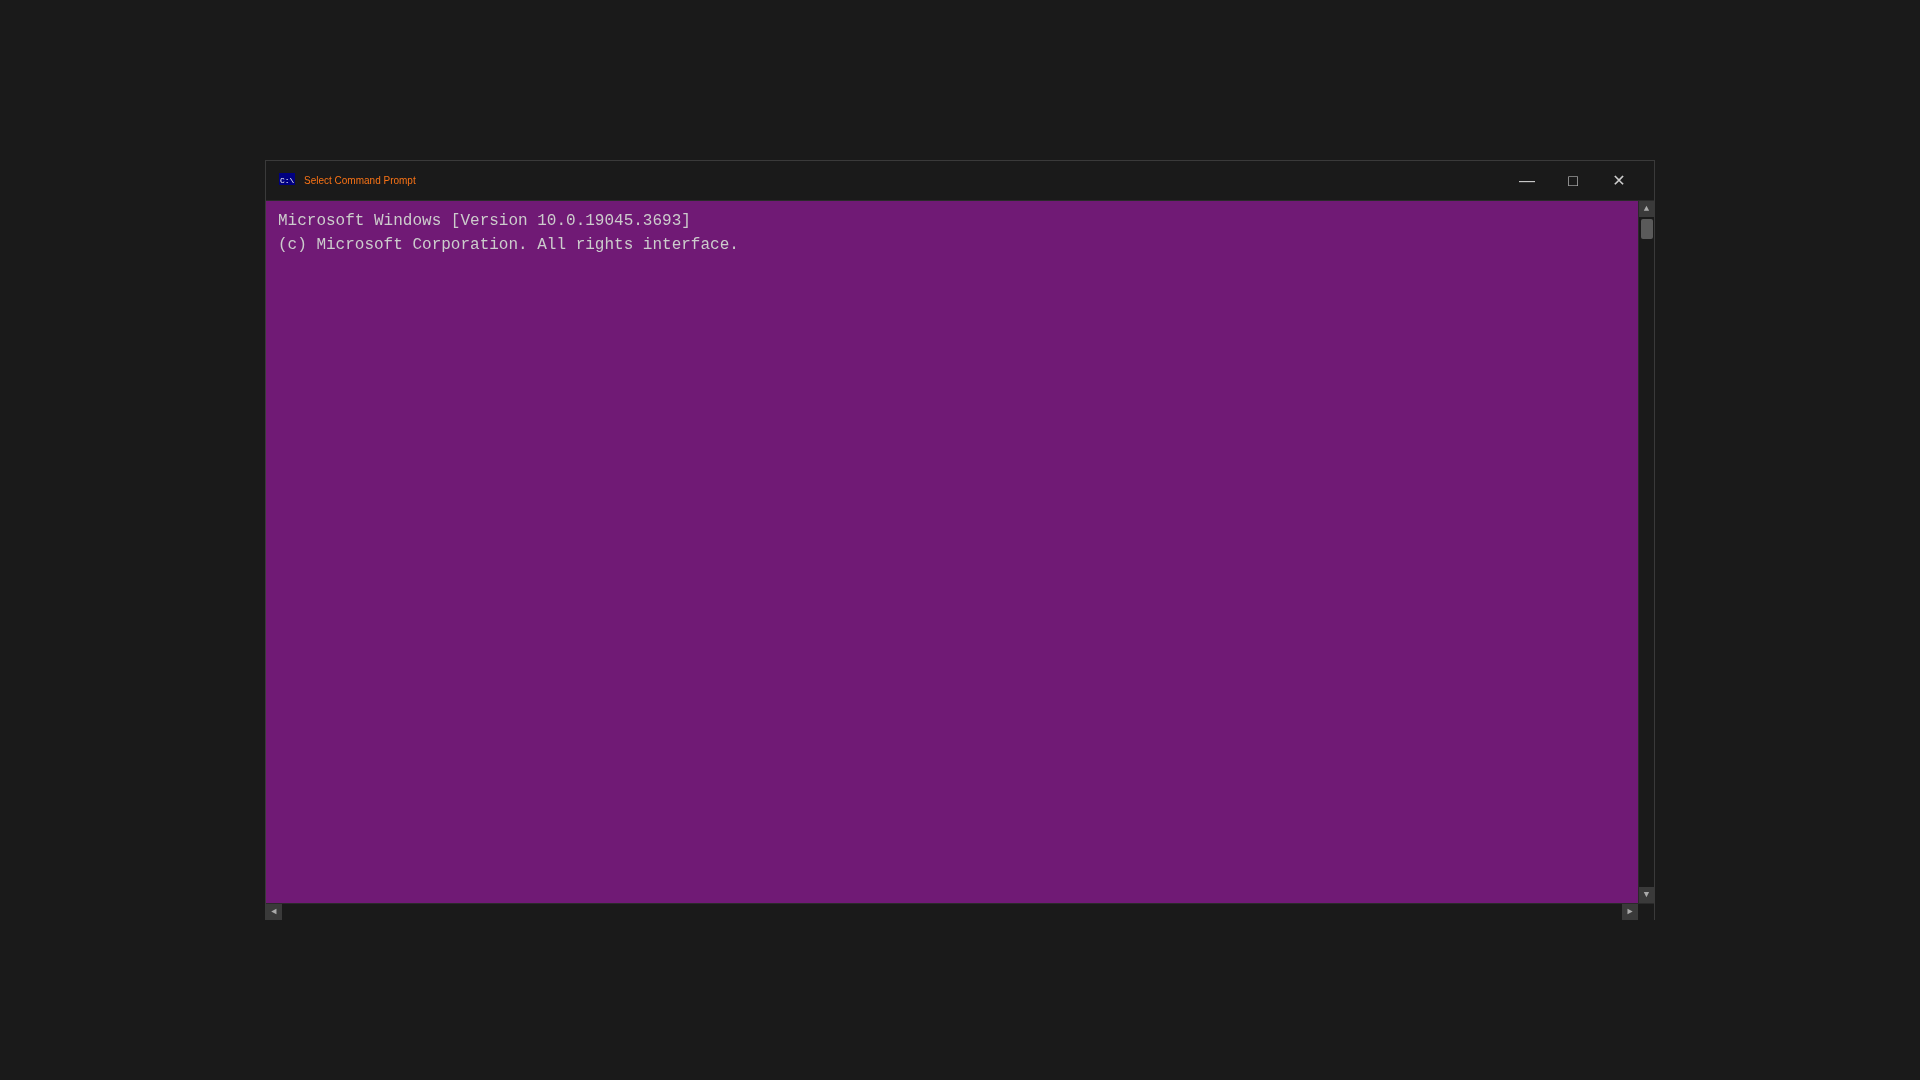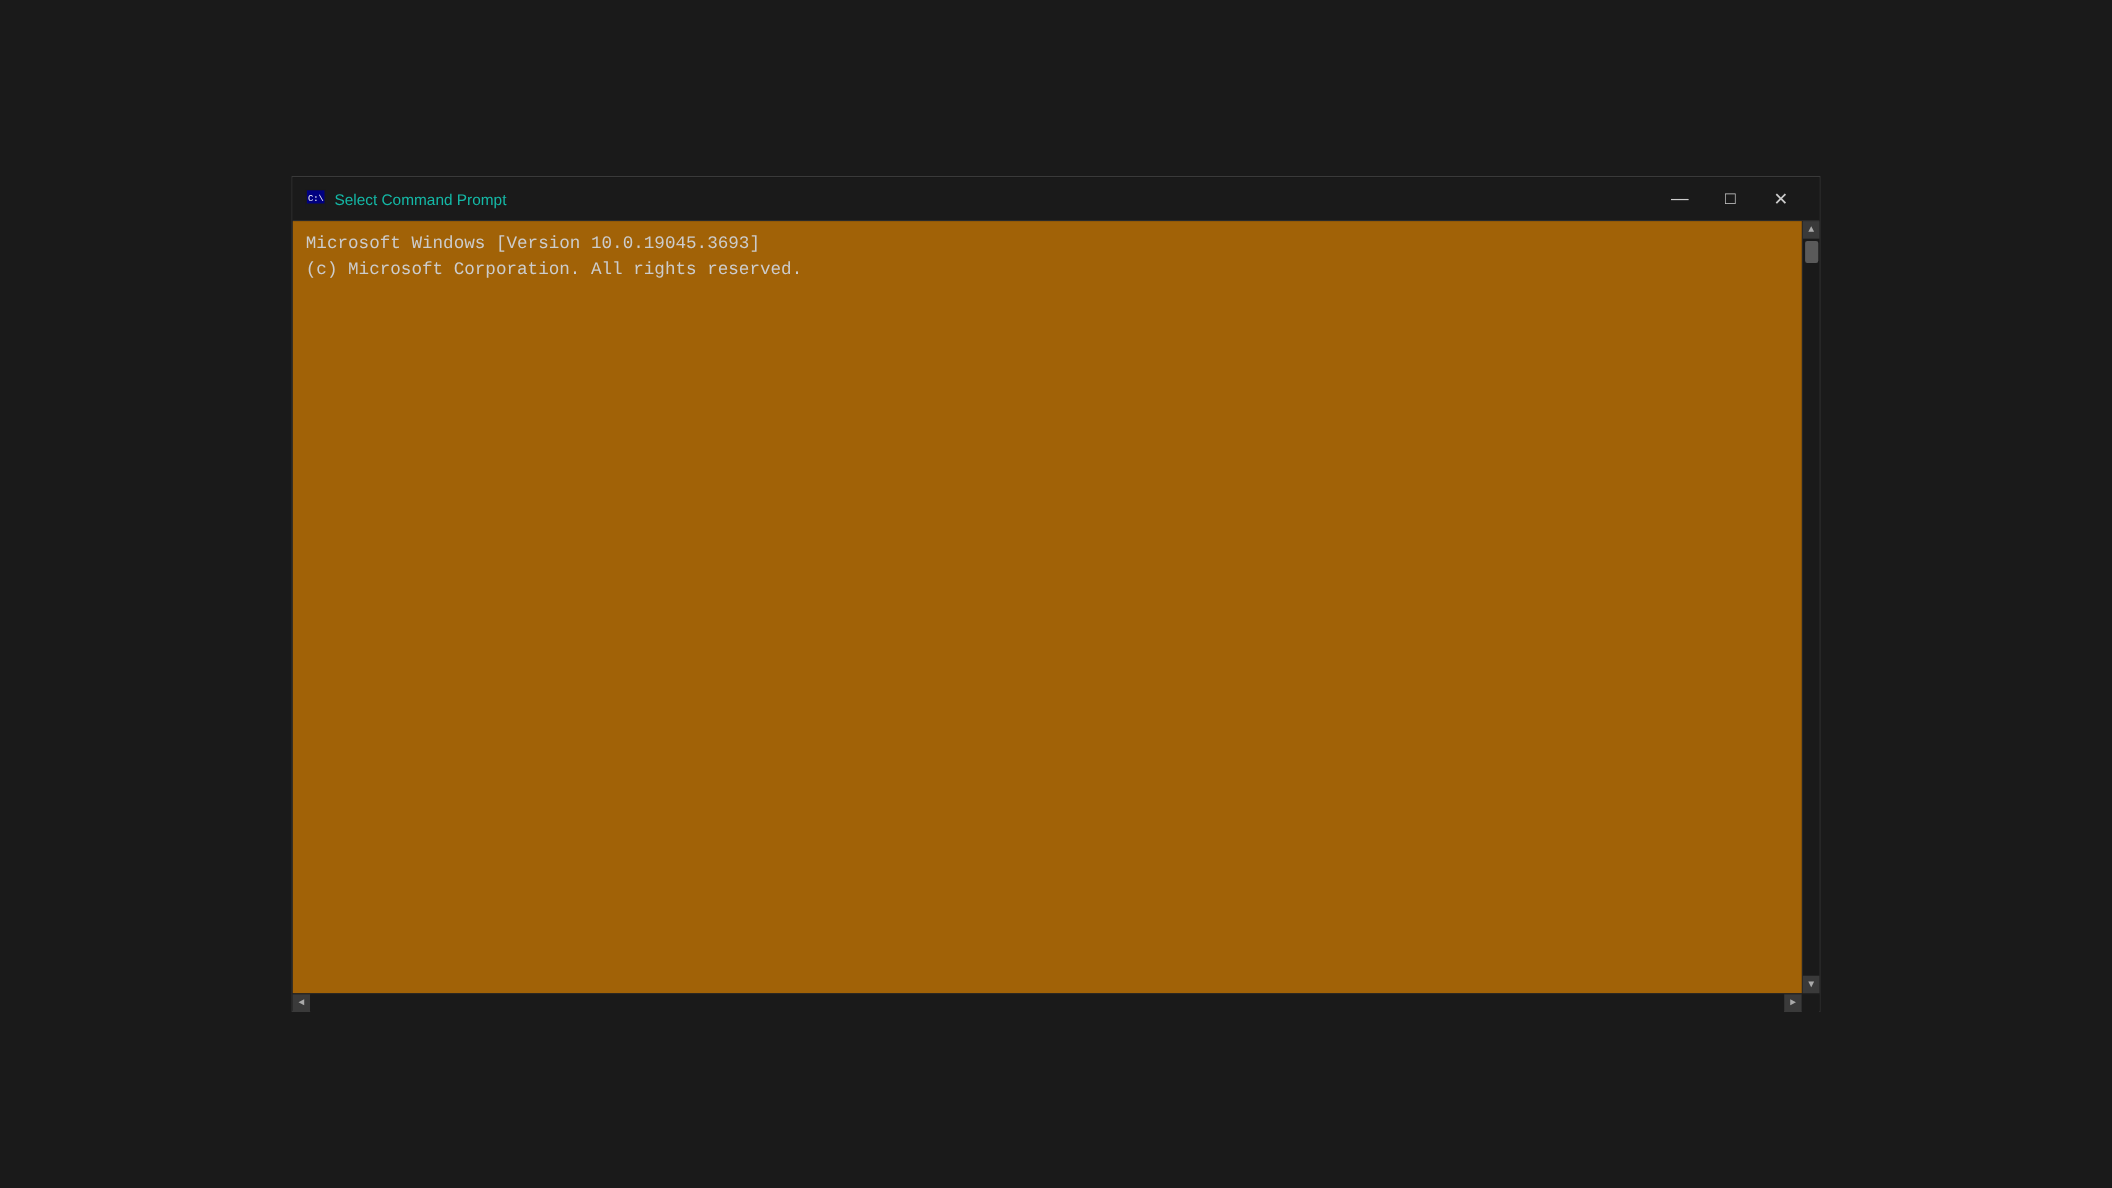--- a/index.html
+++ b/index.html
@@ -39,23 +39,23 @@
     }
 
     .title-bar-icon {
       width: 18px;
       height: 18px;
       margin-right: 8px;
       flex-shrink: 0;
     }
 
     .title-bar-title {
-      color: #14b8a6;
+      color: #f97316;
       font-family: 'Segoe UI', Arial, sans-serif;
-      font-size: 14px;
+      font-size: 10px;
       flex: 1;
       user-select: none;
     }
 
     .title-bar-controls {
       display: flex;
       align-items: center;
       gap: 0;
     }
 
@@ -75,21 +75,21 @@
 
     .content-area {
       flex: 1;
       display: flex;
       overflow: hidden;
       position: relative;
     }
 
     .terminal-body {
       flex: 1;
-      background: #a16207;
+      background: #701a75;
       color: #cccccc;
       font-size: 16px;
       line-height: 1.5;
       padding: 8px 12px;
       overflow: hidden;
       position: relative;
     }
 
     .terminal-text {
       white-space: pre;
@@ -221,21 +221,21 @@
       <button class="title-bar-btn">—</button>
       <button class="title-bar-btn">□</button>
       <button class="title-bar-btn close">✕</button>
     </div>
   </div>
 
   <div class="content-area">
 
     <div class="terminal-body">
       <div class="terminal-text">Microsoft Windows [Version 10.0.19045.3693]</div>
-      <div class="terminal-text">(c) Microsoft Corporation. All rights reserved.</div>
+      <div class="terminal-text">(c) Microsoft Corporation. All rights interface.</div>
       <div class="terminal-text">&nbsp;</div>
     </div>
 
     <div class="scrollbar-track">
       <div class="scrollbar-up-btn">▲</div>
       <div class="scrollbar-thumb"></div>
       <div class="scrollbar-down-btn">▼</div>
     </div>
   </div>
 

